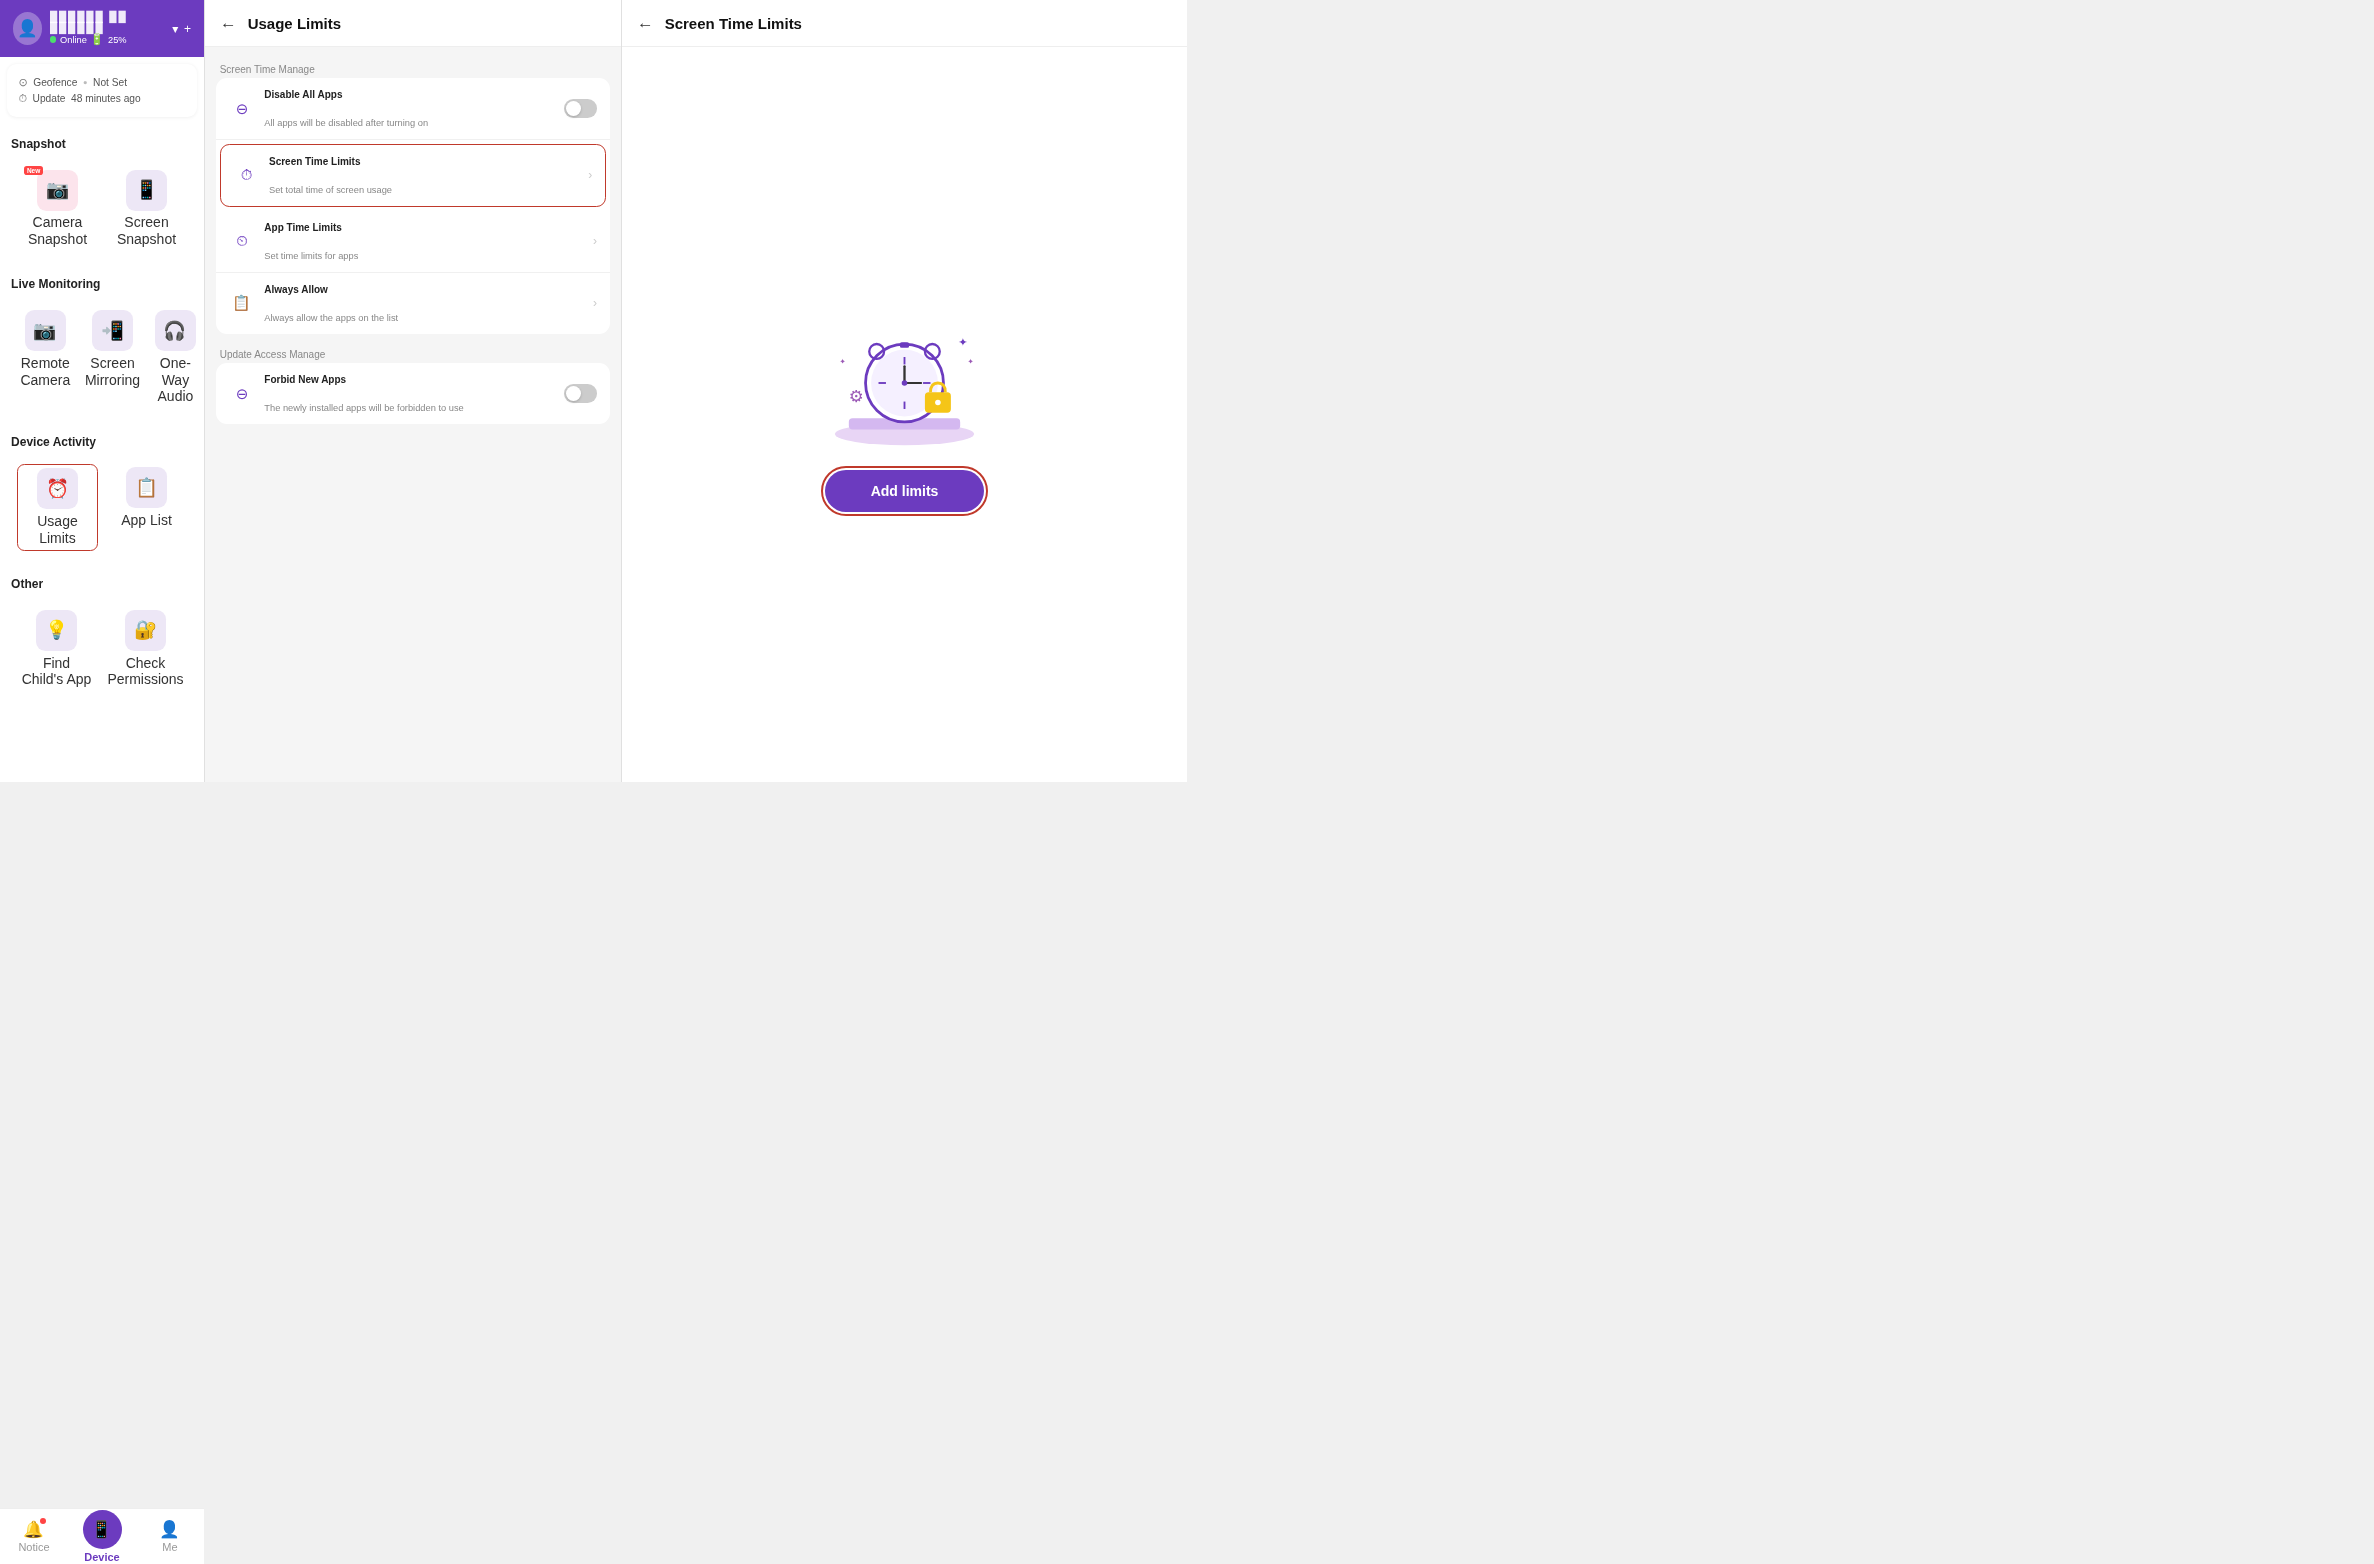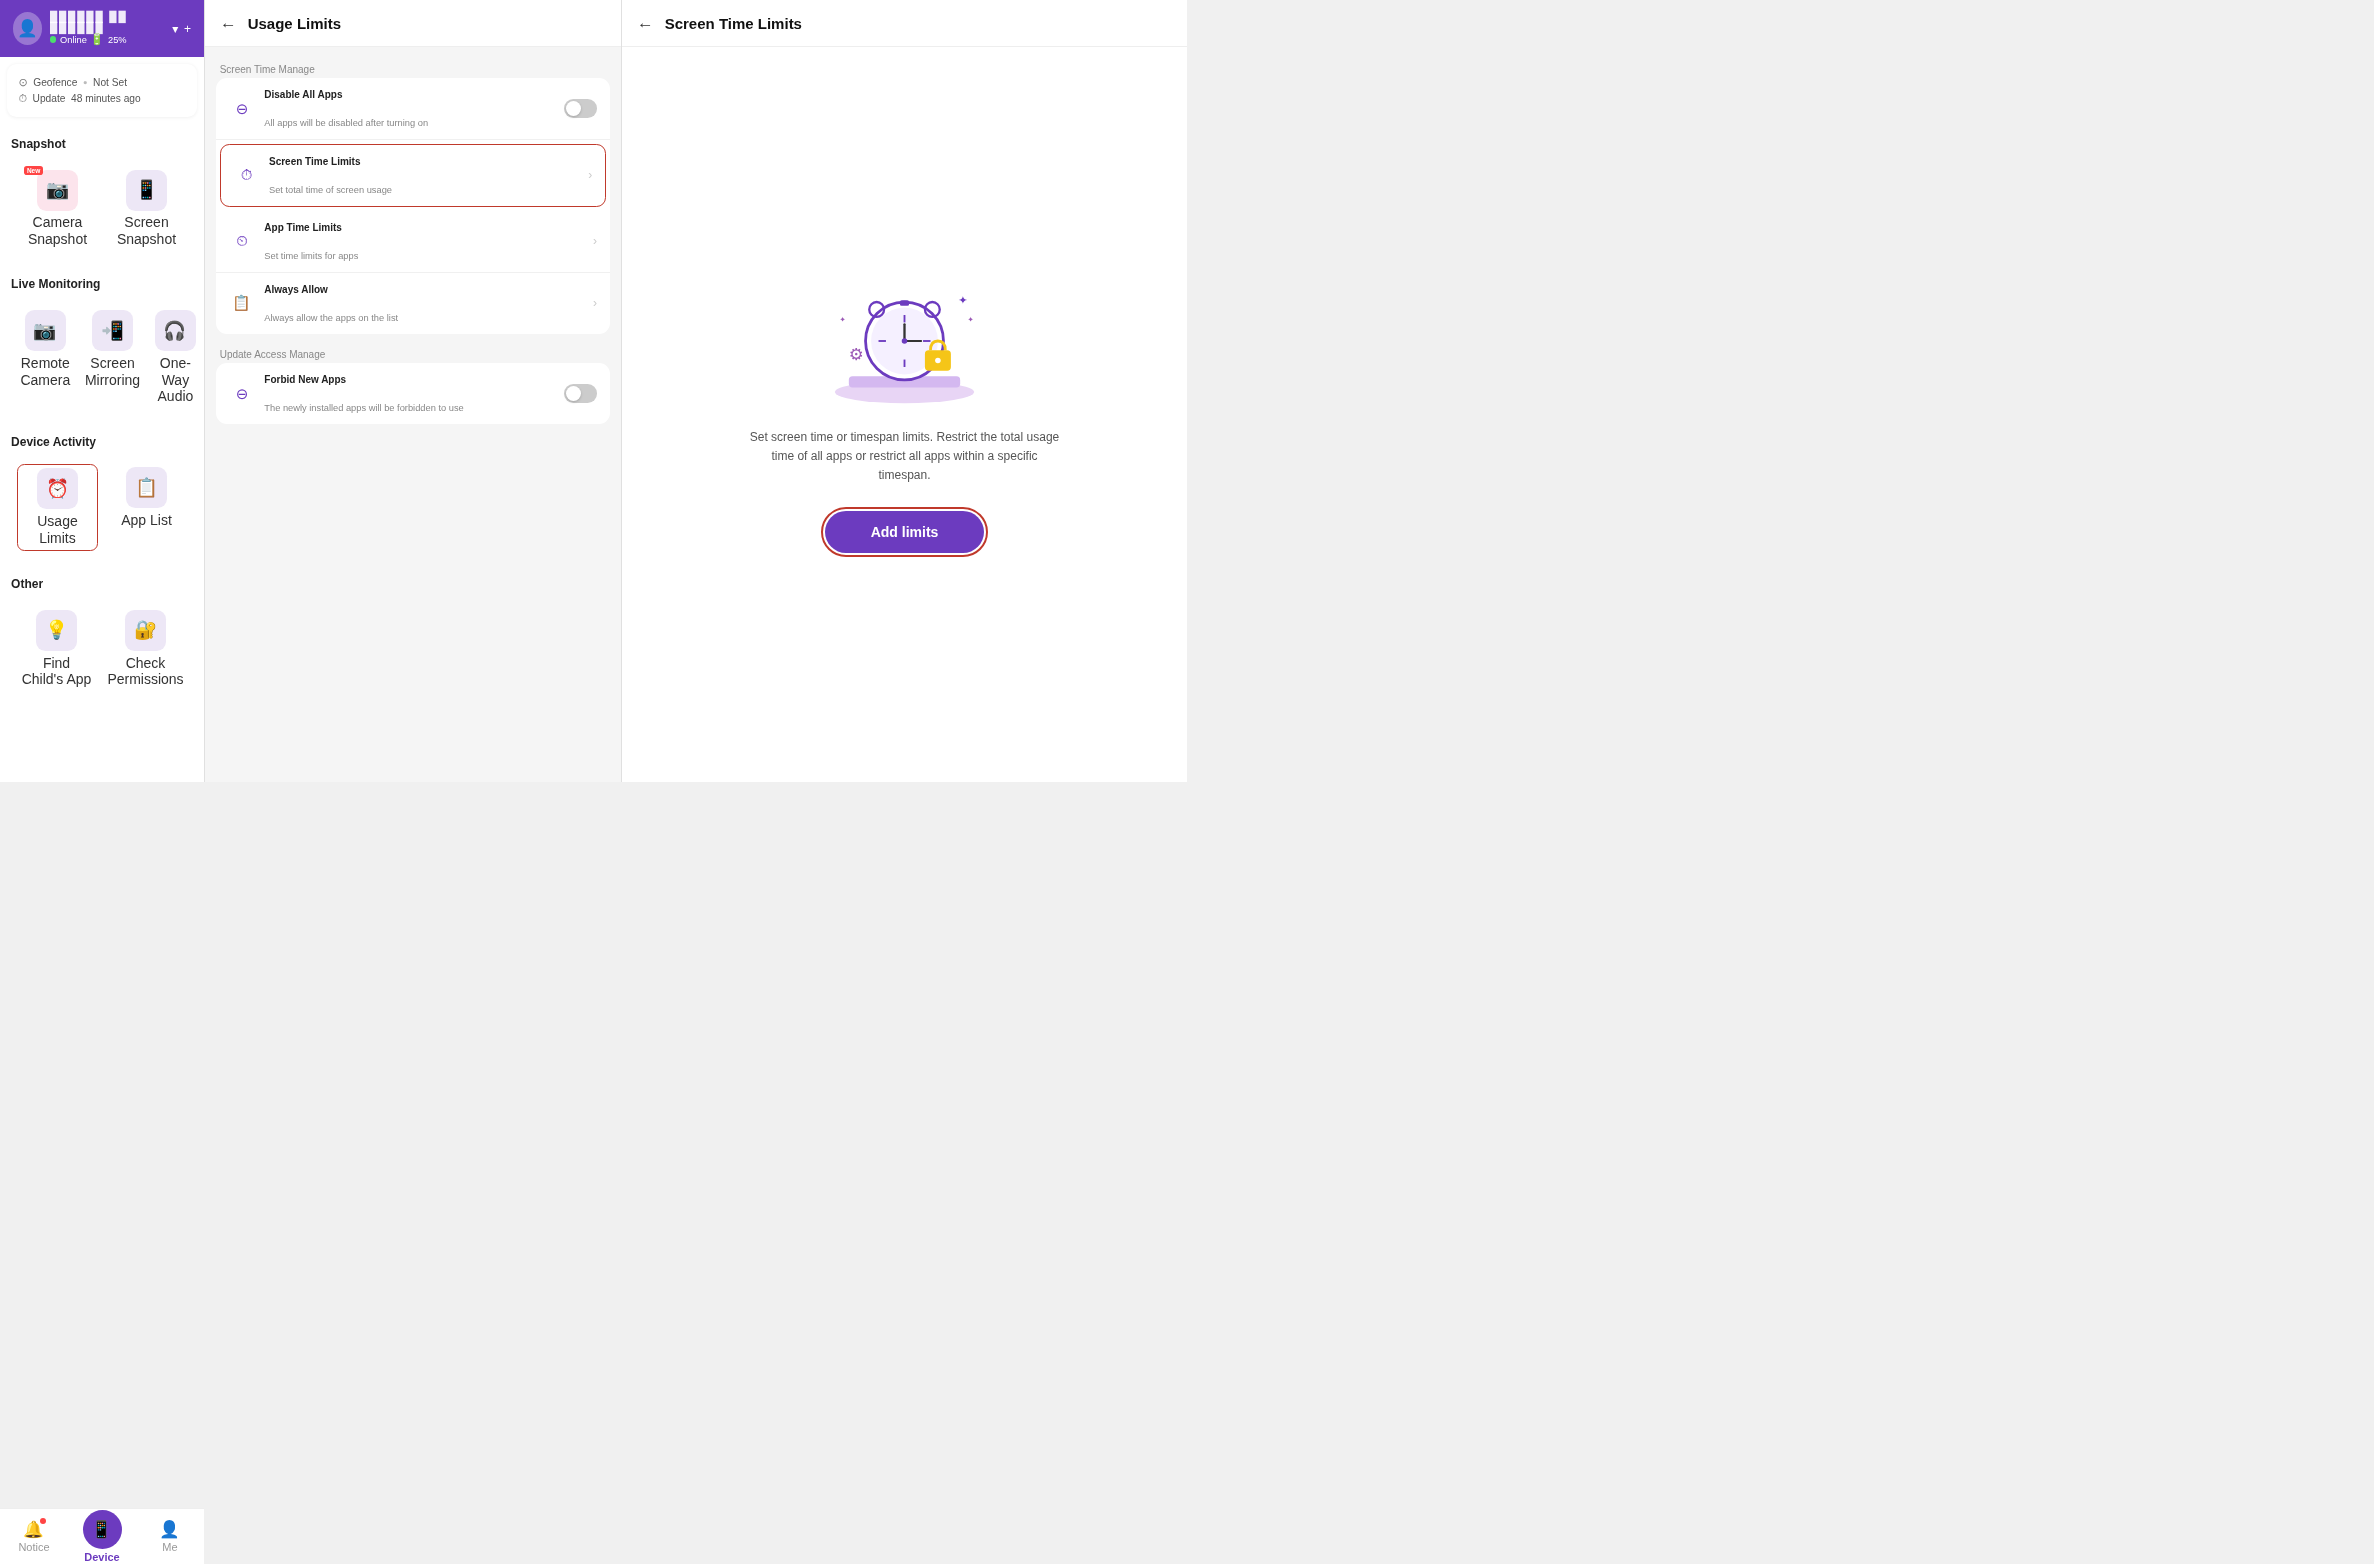--- a/index.html
+++ b/index.html
@@ -476,17 +476,16 @@
         <path d="M 118 80 Q 118 70 126 70 Q 134 70 134 80" fill="none" stroke="#f5c518" stroke-width="3"></path>
         <circle cx="126" cy="91" r="3" fill="#fff"></circle>
 
         <text x="148" y="30" font-size="12" fill="#6c3bbf">✦</text>
         <text x="158" y="50" font-size="8" fill="#9b59b6">✦</text>
         <text x="20" y="50" font-size="8" fill="#9b59b6">✦</text>
 
         <text x="30" y="90" font-size="18" fill="#9b59b6">⚙</text>
       </svg>
     </div>
-    <p class="right-desc">Set screen time or timespan limits. Restrict the total usage time of all apps or restrict all apps within a specific timespan.</p>
     <button class="add-limits-btn">Add limits</button>
   </div>
 </div>
 
 
 </body></html>

